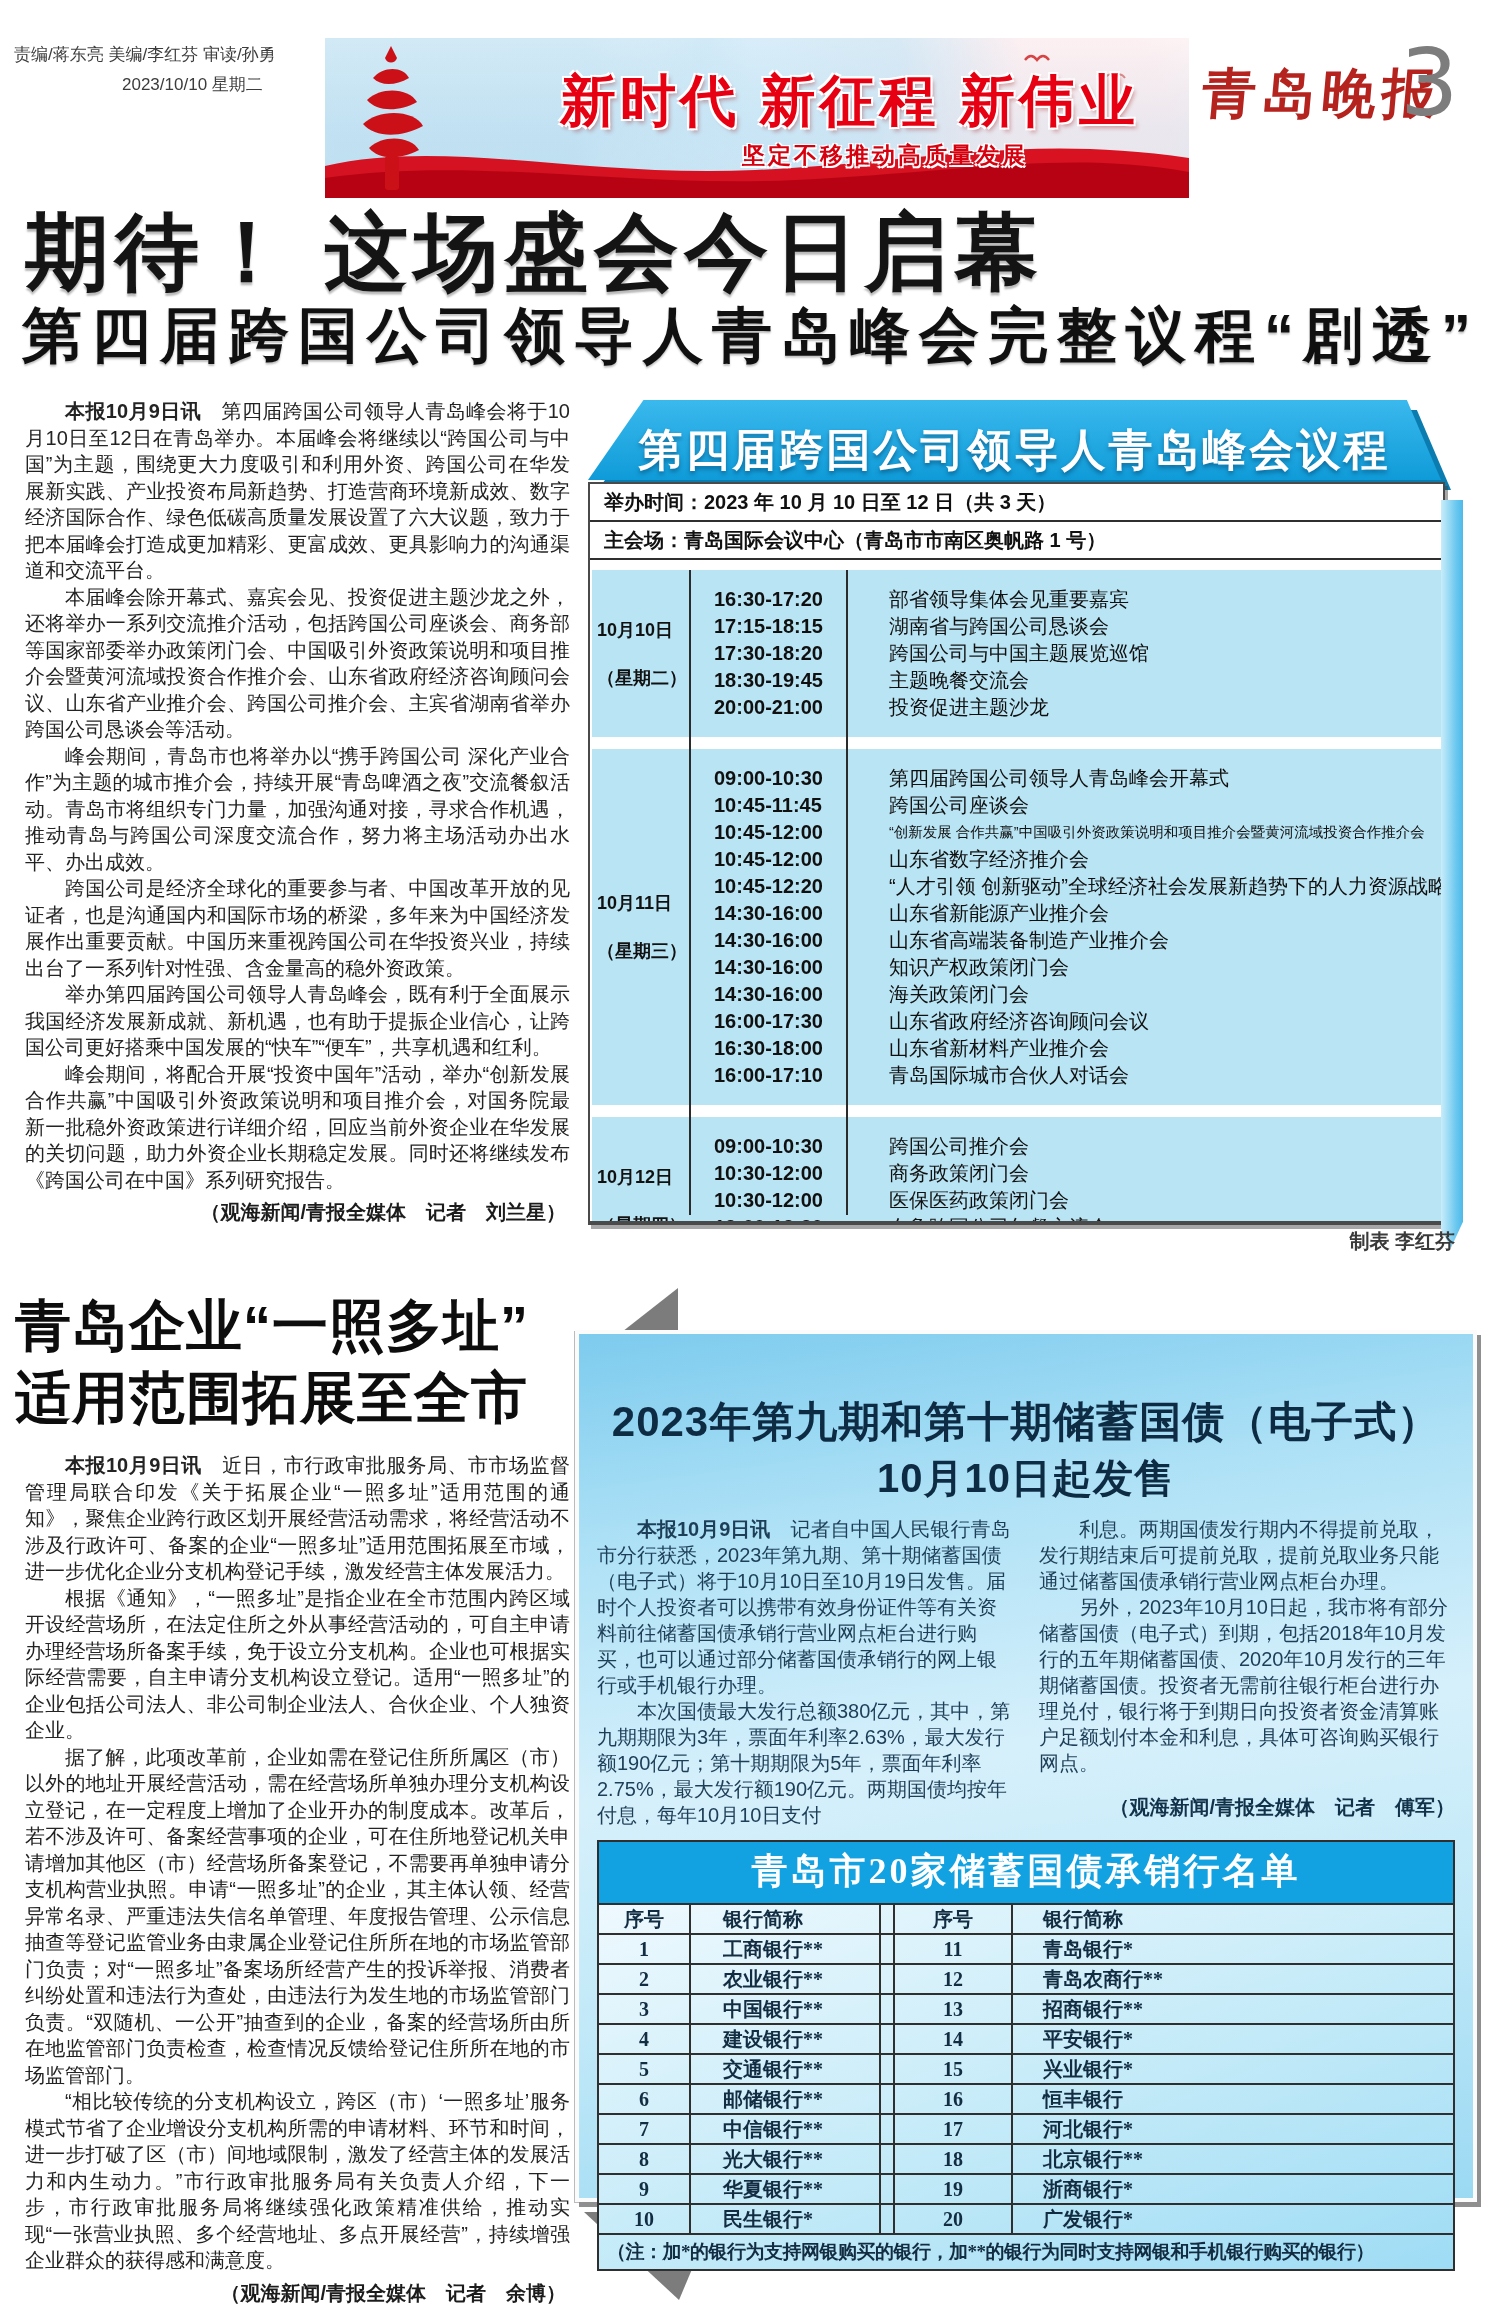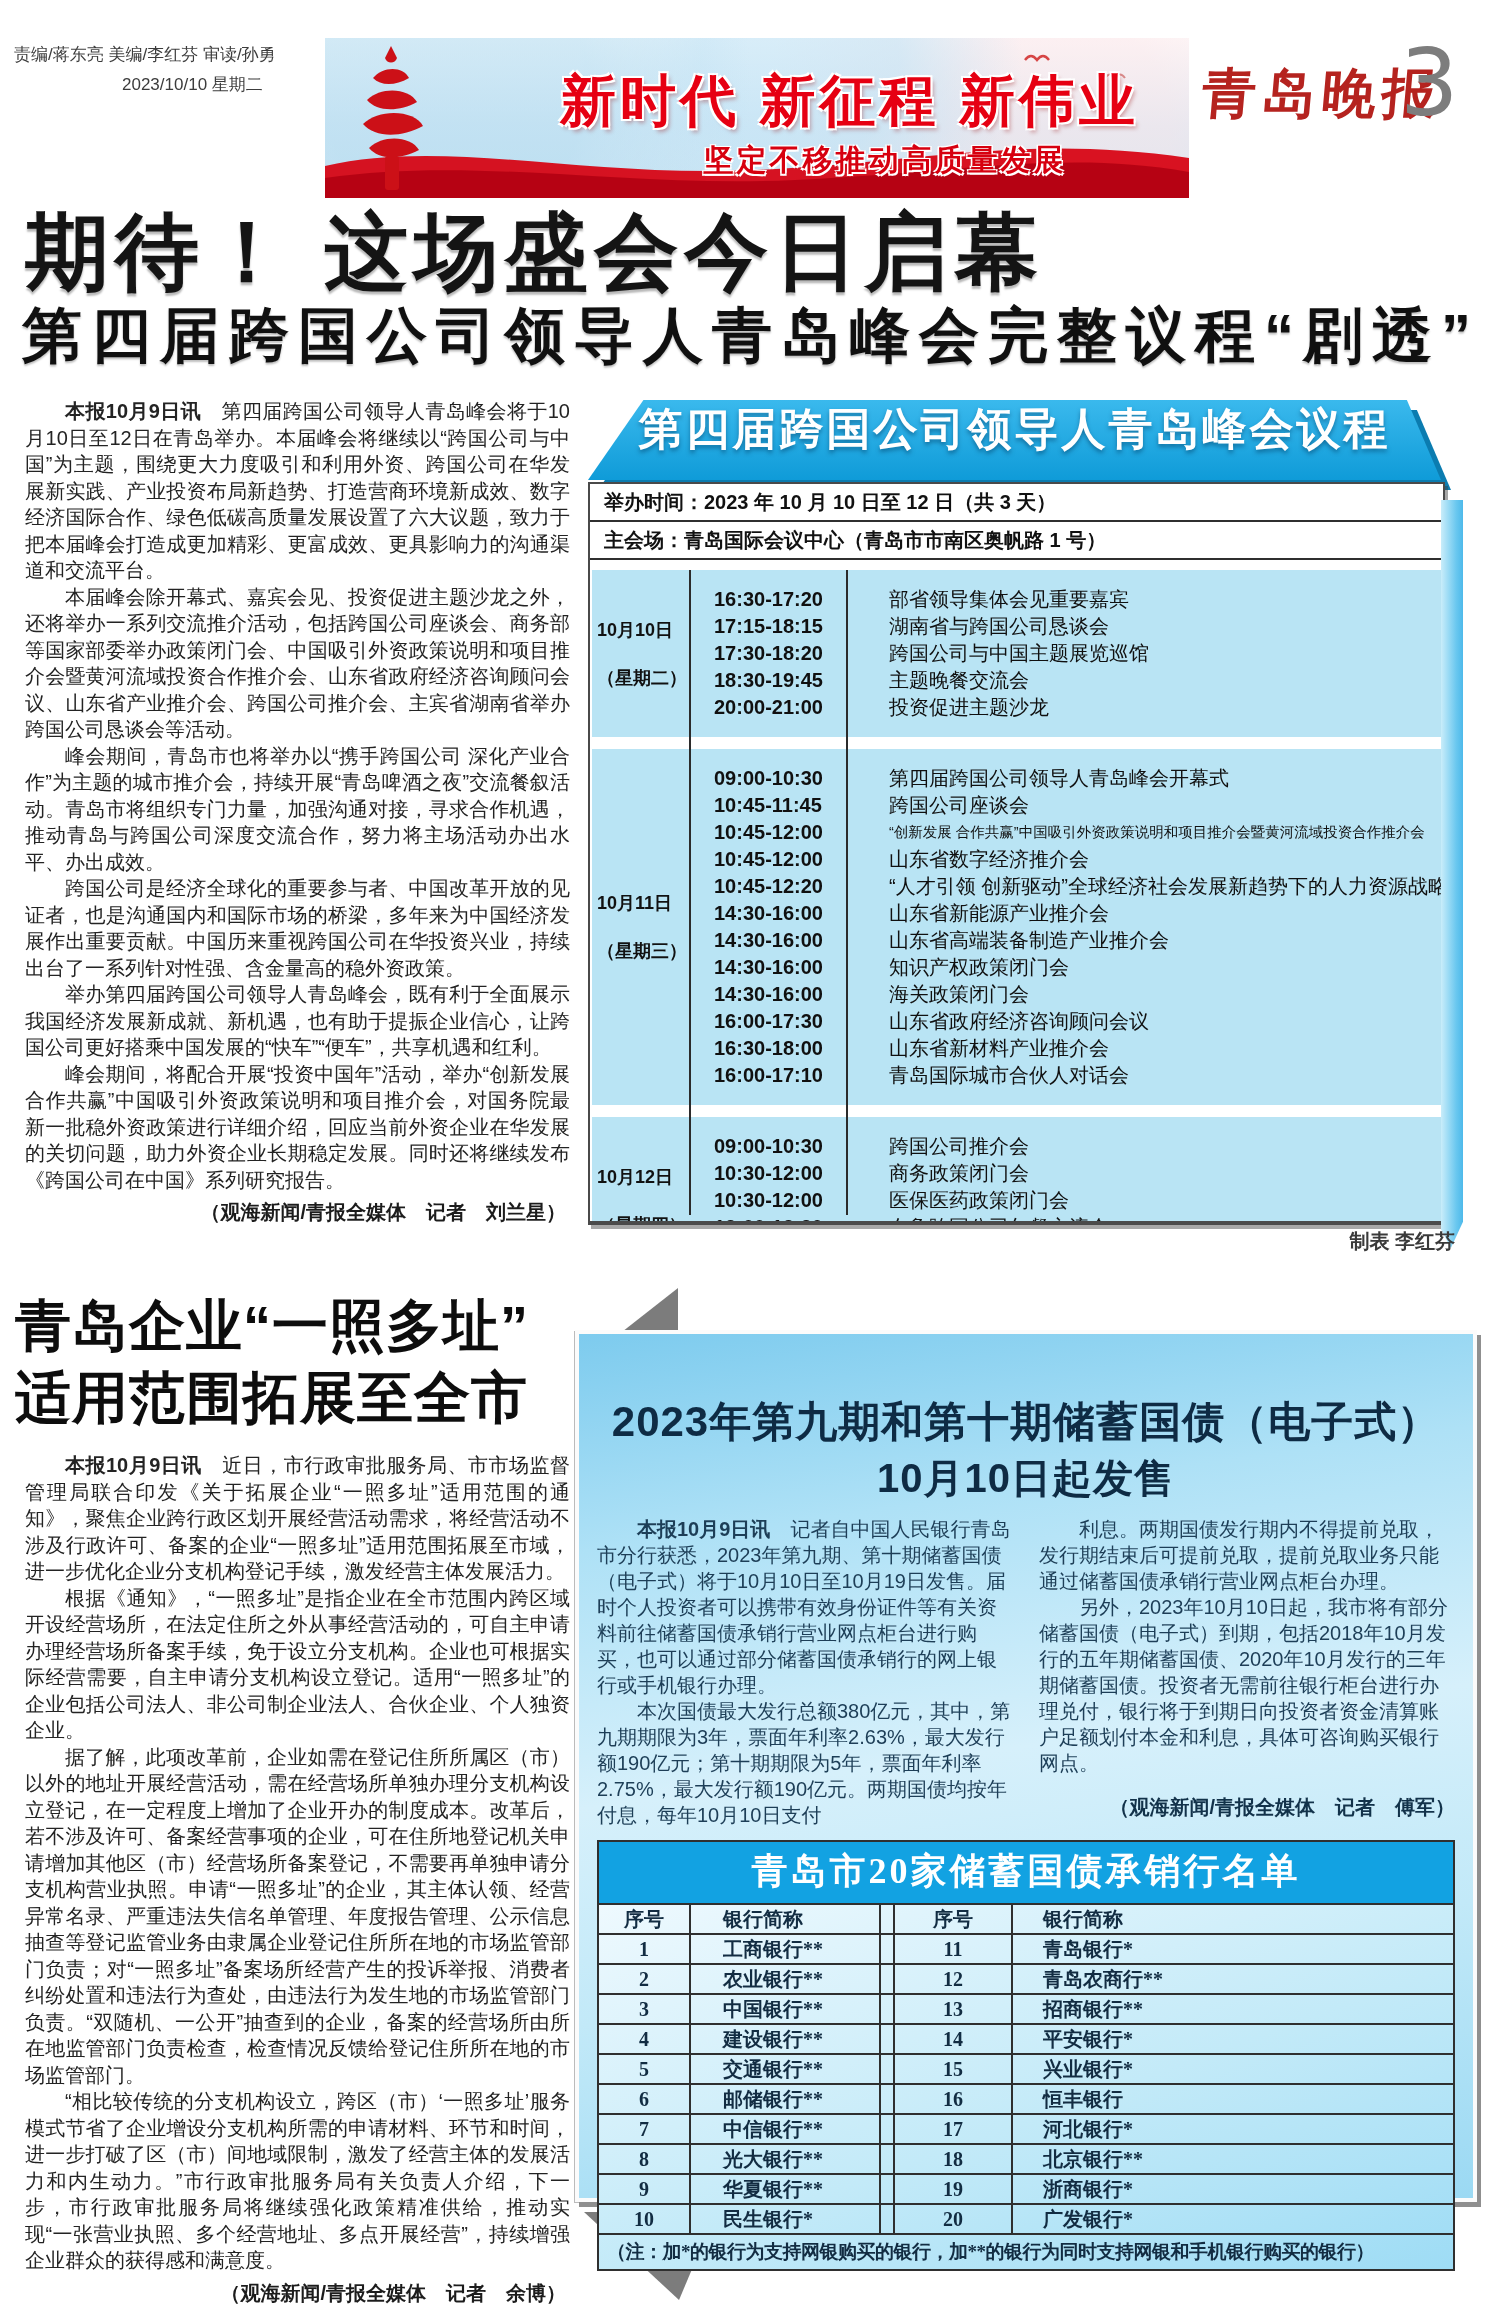--- a/index.html
+++ b/index.html
@@ -12,21 +12,21 @@
   .banner{position:absolute;left:325px;top:6px;width:864px;height:160px;overflow:hidden;
           background:
             radial-gradient(circle at 15% 30%, rgba(173,216,238,.55) 0 18%, transparent 40%),
             radial-gradient(circle at 55% 15%, rgba(190,225,244,.6) 0 20%, transparent 45%),
             radial-gradient(circle at 85% 55%, rgba(250,225,228,.5) 0 15%, transparent 40%),
             linear-gradient(180deg,#ffffff 0%,#dcedf8 55%,#cfe7f4 100%); margin-top: 32px;}
   .banner svg{position:absolute;left:0;top:0;}
   .slogan-main{position:absolute;left:235px;top:26px;font-size:56px;font-weight:bold;color:#e60012;
                letter-spacing:4px;white-space:nowrap;
                text-shadow:2px 2px 0 #ffffff,-2px -2px 0 #ffffff,2px -2px 0 #fff,-2px 2px 0 #fff,3px 4px 4px rgba(150,0,0,.35);}
-  .slogan-sub{position:absolute;left:255px;top:102px;width:610px;text-align:center;font-size:30px;font-weight:bold;color:#d7000f;
+  .slogan-sub{position:absolute;left:255px;top:102px;width:610px;text-align:center;font-size:23px;font-weight:bold;color:#d7000f;
               letter-spacing:3px;white-space:nowrap;
               text-shadow:1.5px 1.5px 0 #fff,-1.5px -1.5px 0 #fff,1.5px -1.5px 0 #fff,-1.5px 1.5px 0 #fff;}
   .masthead{position:absolute;left:1202px;top:58px;font-family:"DejaVu Serif",serif;font-weight:bold;
             font-size:54px;color:#b5231f;letter-spacing:6px;transform:skewX(-5deg);}
   .page-num{position:absolute;left:1400px;top:30px;font-size:92px;color:#7d7d7d;font-family:"DejaVu Sans",sans-serif;}
 
   
   .headline{position:absolute;left:25px;top:196px;font-size:84px;font-weight:bold;color:#141414;
             letter-spacing:6px;white-space:nowrap;text-shadow:0 3px 2px rgba(0,0,0,.28);}
   .subheadline{position:absolute;left:22px;top:296px;font-size:60px;font-weight:bold;color:#101010;
@@ -37,21 +37,21 @@
   .lead-col{left:25px;top:398px;width:545px;}
   .art-p{margin:0;text-indent:2em;font-size:20px;line-height:26.5px;color:#232323;}
   .byline{text-align:right;font-weight:bold;font-size:20px;margin-top:6px;padding-right:4px;color:#1c1c1c;}
 
   
   .trap-shadow{position:absolute;left:598px;top:410px;width:853px;height:80px;background:#0b7cb0;
                clip-path:polygon(6.5% 0,96% 0,100% 100%,0 100%);}
   .sched-banner{position:absolute;left:588px;top:400px;width:853px;height:80px;
                 background:linear-gradient(180deg,#3ab9ed 0%,#0f9bd8 100%);
                 clip-path:polygon(6.5% 0,96% 0,100% 100%,0 100%);
-                display:flex;align-items:flex-start;justify-content:center;}
+                display:flex;align-items:flex-end;justify-content:center;}
   .sched-banner .t{font-size:44px;font-weight:bold;color:#ffffff;letter-spacing:3px;
                    text-shadow:0 3px 4px rgba(0,60,100,.5);}
   .sched-box{position:absolute;left:588px;top:482px;width:853px;height:737px;background:#ffffff;
              border:2px solid #4a4a4a;border-bottom-width:4px;box-shadow:3px 4px 0 rgba(60,60,60,.45);
              overflow:hidden;}
   .meta-row{height:36px;line-height:36px;font-size:20px;font-weight:bold;color:#111;
             padding-left:14px;border-bottom:2px solid #2f2f2f;}
   .vline{position:absolute;top:86px;bottom:6px;width:2px;background:#2b2b2b;}
   .vline.v1{left:99px;} .vline.v2{left:256px;}
   .day-wrap{position:relative;}

